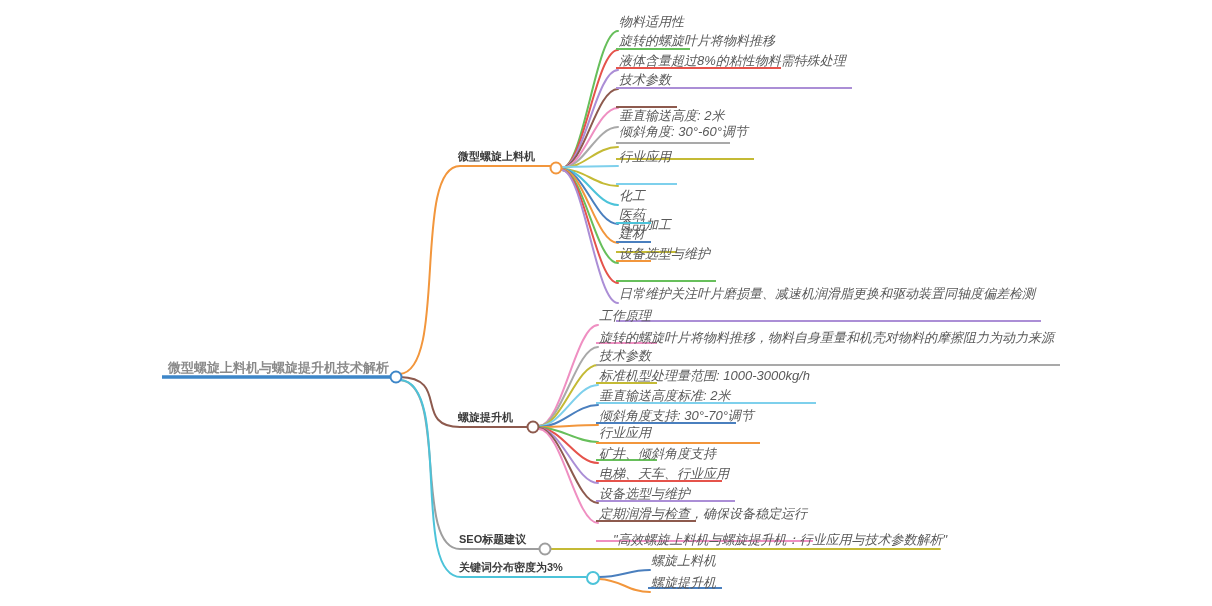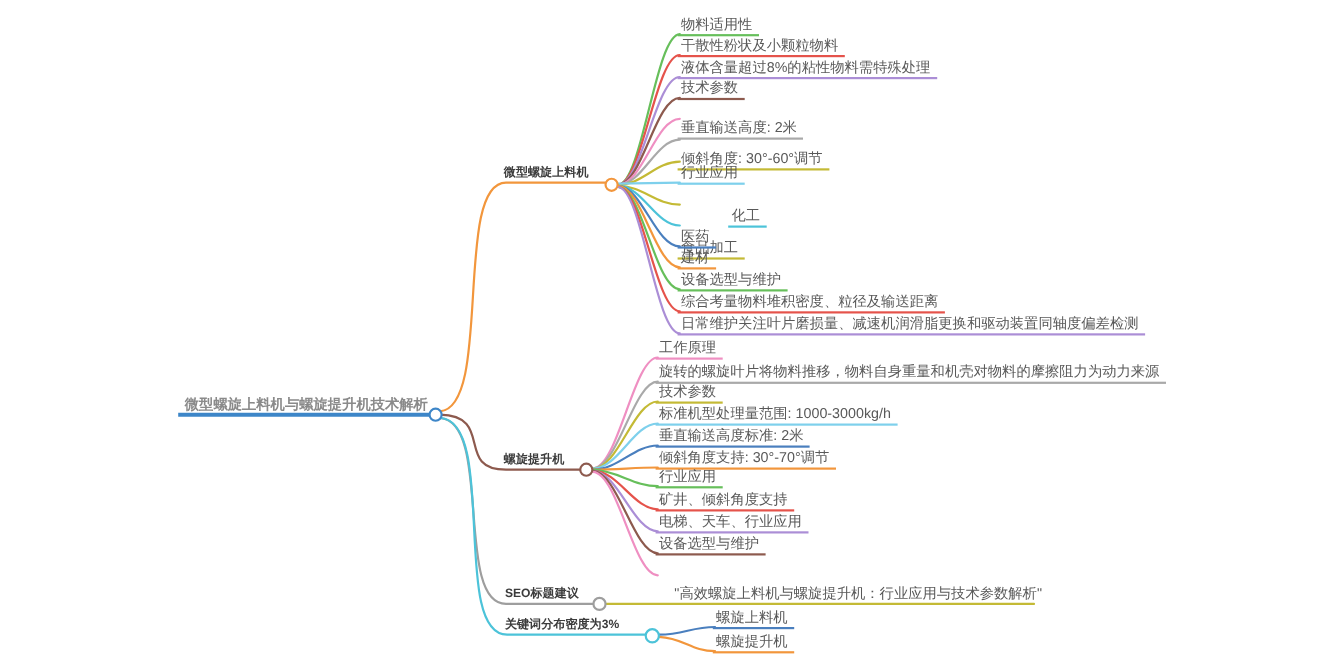--- a/index.html
+++ b/index.html
@@ -4,21 +4,21 @@
 <style>
   html,body{margin:0;padding:0;background:#ffffff;}
   #canvas{position:relative;width:1212px;height:606px;background:#ffffff;overflow:hidden;
           font-family:"Liberation Sans","DejaVu Sans",sans-serif;}
   svg.links{position:absolute;left:0;top:0;width:1212px;height:606px;}
   svg.links path{fill:none;stroke-width:2;stroke-linecap:round;}
   svg.links path.main{stroke-width:2;}
   svg.links path.rootline{stroke-width:3.5;stroke-linecap:butt;}
   svg.links circle{fill:#ffffff;stroke-width:2;}
   .leaf{position:absolute;font-size:13px;line-height:16px;color:#595959;
-        padding:0 6px 1px 3px;border-bottom:2px solid #ccc;white-space:nowrap;}
+        padding:0 6px 18px 3px;border-bottom:2px solid #ccc;white-space:nowrap;font-style:italic;}
   .leaf.no-underline{border-bottom:none;}
   .branch-label{position:absolute;font-size:11px;font-weight:bold;color:#3c3c3c;white-space:nowrap;}
   .root-label{position:absolute;font-size:13px;color:#8a8a8a;white-space:nowrap;font-weight:bold;}
 </style>
 </head>
 <body>
 
 <div id="canvas">
 
   <svg class="links">
@@ -71,43 +71,43 @@
   </svg>
 
   <div class="root-label" style="left:168px;top:359px">微型螺旋上料机与螺旋提升机技术解析</div>
 
   <div class="branch-label" style="left:458px;top:149px">微型螺旋上料机</div>
   <div class="branch-label" style="left:458px;top:410px">螺旋提升机</div>
   <div class="branch-label" style="left:459px;top:532px">SEO标题建议</div>
   <div class="branch-label" style="left:459px;top:560px">关键词分布密度为3%</div>
 
   <div class="leaf" style="left: 616px; top: 14px; border-bottom-color: rgb(103, 191, 91);">物料适用性</div>
-  <div class="leaf" style="left: 616px; top: 33px; border-bottom-color: rgb(229, 83, 75);">干散性粉状及小颗粒物料</div>
+  <div class="leaf" style="left: 616px; top: 33px; border-bottom-color: rgb(229, 83, 75);">旋转的螺旋叶片将物料推移</div>
   <div class="leaf" style="left: 616px; top: 53px; border-bottom-color: rgb(171, 142, 214);">液体含量超过8%的粘性物料需特殊处理</div>
   <div class="leaf" style="left: 616px; top: 72px; border-bottom-color: rgb(141, 90, 78);">技术参数</div>
   <div class="leaf" style="left: 616px; top: 92px; border-bottom-color: rgb(169, 169, 169); margin-top: 16px;">垂直输送高度: 2米</div>
-  <div class="leaf" style="left: 616px; top: 136px; border-bottom-color: rgb(196, 186, 53); text-align: center;">倾斜角度: 30°-60°调节</div>
+  <div class="leaf" style="left: 616px; top: 124px; border-bottom-color: rgb(196, 186, 53); text-align: center;">倾斜角度: 30°-60°调节</div>
   <div class="leaf" style="left: 616px; top: 149px; border-bottom-color: rgb(126, 208, 236);">行业应用</div>
   <div class="leaf" style="left: 616px; top: 169px; border-bottom-color: rgb(196, 186, 53); margin-top: 48px;">食品加工</div>
-  <div class="leaf" style="left: 616px; top: 188px; border-bottom-color: rgb(76, 195, 217); margin-left: 46px;">化工</div>
+  <div class="leaf" style="left: 616px; top: 188px; border-bottom-color: rgb(76, 195, 217);">化工</div>
   <div class="leaf" style="left: 616px; top: 207px; border-bottom-color: rgb(74, 127, 190);">医药</div>
   <div class="leaf" style="left: 616px; top: 226px; border-bottom-color: rgb(242, 150, 60);">建材</div>
   <div class="leaf" style="left: 616px; top: 246px; border-bottom-color: rgb(103, 191, 91);">设备选型与维护</div>
-  <div class="leaf" style="left: 616px; top: 266px; border-bottom-color: rgb(229, 83, 75);">综合考量物料堆积密度、粒径及输送距离</div>
   <div class="leaf" style="left: 616px; top: 286px; border-bottom-color: rgb(171, 142, 214);">日常维护关注叶片磨损量、减速机润滑脂更换和驱动装置同轴度偏差检测</div>
 
   <div class="leaf" style="left: 596px; top: 308px; border-bottom-color: rgb(239, 143, 194);">工作原理</div>
   <div class="leaf" style="left: 596px; top: 330px; border-bottom-color: rgb(169, 169, 169);">旋转的螺旋叶片将物料推移，物料自身重量和机壳对物料的摩擦阻力为动力来源</div>
   <div class="leaf" style="left: 596px; top: 348px; border-bottom-color: rgb(196, 186, 53);">技术参数</div>
   <div class="leaf" style="left: 596px; top: 368px; border-bottom-color: rgb(126, 208, 236);">标准机型处理量范围: 1000-3000kg/h</div>
   <div class="leaf" style="left: 596px; top: 388px; border-bottom-color: rgb(74, 127, 190);">垂直输送高度标准: 2米</div>
   <div class="leaf" style="left: 596px; top: 408px; border-bottom-color: rgb(242, 150, 60);">倾斜角度支持: 30°-70°调节</div>
   <div class="leaf" style="left: 596px; top: 425px; border-bottom-color: rgb(103, 191, 91);">行业应用</div>
   <div class="leaf" style="left: 596px; top: 446px; border-bottom-color: rgb(229, 83, 75);">矿井、倾斜角度支持</div>
   <div class="leaf" style="left: 596px; top: 466px; border-bottom-color: rgb(171, 142, 214);">电梯、天车、行业应用</div>
   <div class="leaf" style="left: 596px; top: 486px; border-bottom-color: rgb(141, 90, 78);">设备选型与维护</div>
+  <div class="leaf" style="left: 596px; top: 506px; border-bottom-color: rgb(239, 143, 194);">定期润滑与检查，确保设备稳定运行</div>
 
   <div class="leaf no-underline" style="left:610px;top:532px">"高效螺旋上料机与螺旋提升机：行业应用与技术参数解析"</div>
 
   <div class="leaf" style="left: 648px; top: 553px; border-bottom-color: rgb(74, 127, 190);">螺旋上料机</div>
   <div class="leaf" style="left: 648px; top: 575px; border-bottom-color: rgb(242, 150, 60);">螺旋提升机</div>
 
 </div>
 
 </body></html>

